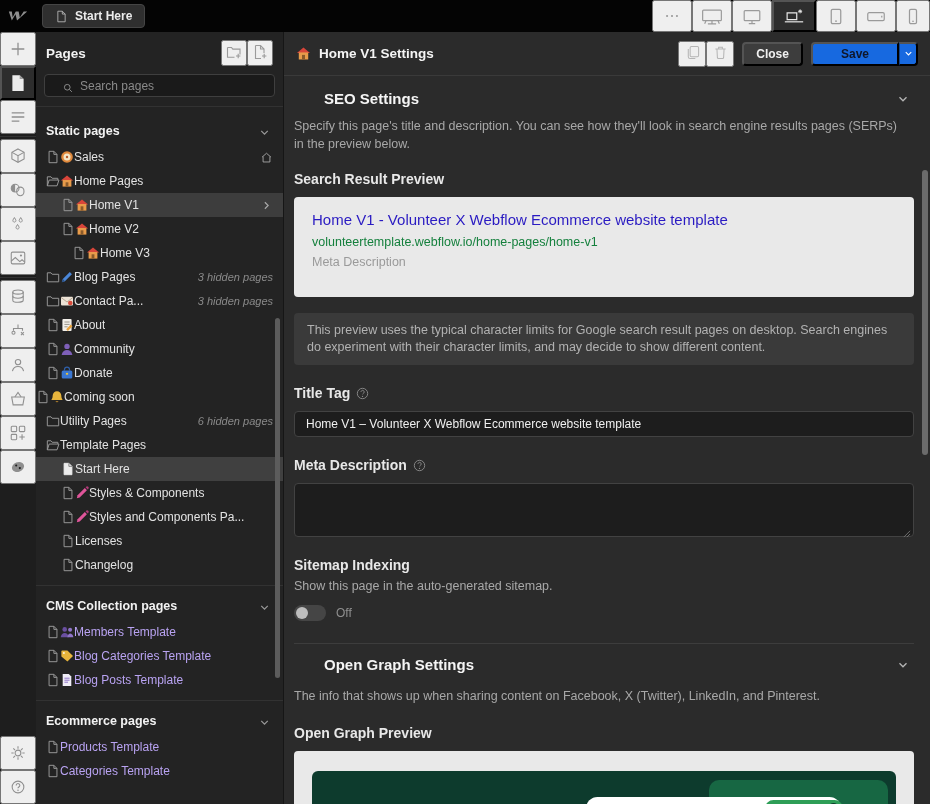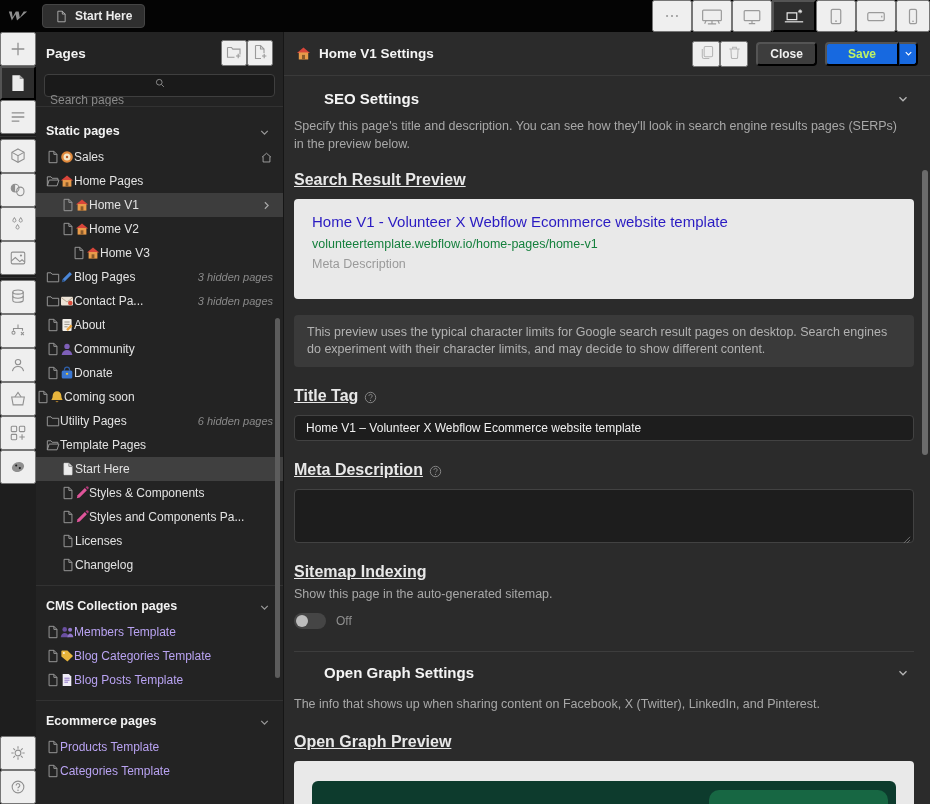--- a/index.html
+++ b/index.html
@@ -36,21 +36,21 @@
   
   .pages-panel { width:248px; background:#232323; border-right:1px solid #161616; display:flex;
     flex-direction:column; flex:none; position:relative; }
   .panel-head { height:42px; display:flex; align-items:center; padding:0 10px 0 10px; }
   .panel-head h2 { font-size:13.5px; font-weight:bold; color:#f2f2f2; }
   .panel-head .spacer { flex:1; }
   .head-btn { width:26px; height:26px; display:flex; align-items:center; justify-content:center; color:#9a9a9a; }
   .head-btn svg { width:16px; height:16px; }
   .search-wrap { padding:0 8px 9px 8px; }
   .search-box { height:23px; background:#1a1a1a; border:1px solid #3f3f3f; border-radius:4px;
-    display:flex; align-items:center; gap:6px; padding:0 5px;flex-direction:column; }
+    display:flex; align-items:center; gap:6px; padding:0 17px; }
   .search-box .ic { width:12px; height:12px; color:#8a8a8a; flex:none; }
   .search-box input { background:transparent; border:none; outline:none; color:#dcdcdc;
     font-size:12px; width:100%; font-family:"Liberation Sans",sans-serif; }
   .search-box input::placeholder { color:#8a8a8a; }
   .panel-topline { height:1px; background:#323232; }
   .pages-scroll { flex:1; overflow:hidden; padding-top:4px; position:relative; }
 
   .section-head { height:28px; display:flex; align-items:center; padding:0 12px 0 10px; margin-top:6px;gap:11px; }
   .section-head span.lbl { font-size:12.5px; font-weight:bold; color:#f2f2f2; }
   .section-head .ic { margin-left:auto; width:13px; height:13px; color:#9a9a9a; }
@@ -75,33 +75,33 @@
   .settings-head { height:44px; display:flex; align-items:center; padding:0 10px 0 12px;
     border-bottom:1px solid #3a3a3a; flex:none; }
   .settings-head .emoji { width:15px; height:15px; margin-right:8px; }
   .settings-head h1 { font-size:13.5px; font-weight:bold; color:#f5f5f5; }
   .settings-head .spacer { flex:1; }
   .sh-btn { width:28px; height:26px; display:flex; align-items:center; justify-content:center; color:#b5b5b5; }
   .sh-btn svg { width:15px; height:15px; }
   .btn-close { height:24px; padding:0 12px; background:#3d3d3d; border-radius:4px; color:#f0f0f0;
     font-size:12px; font-weight:bold; display:flex; align-items:center; margin-left:8px; }
   .btn-save-group { display:flex; margin-left:8px; margin-right:2px; }
-  .btn-save { height:24px; padding:0 21px; background:#1769e0; border-radius:4px 0 0 4px; color:#bef264;
+  .btn-save { height:24px; padding:0 28px; background:#1769e0; border-radius:4px 0 0 4px; color:#0f172a;
     font-size:12px; font-weight:bold; display:flex; align-items:center; }
   .btn-save-caret { height:24px; width:19px; background:#1769e0; border-left:1px solid rgba(0,0,0,.35);
     border-radius:0 4px 4px 0; display:flex; align-items:center; justify-content:center; color:#fff; }
   .btn-save-caret svg { width:11px; height:11px; }
 
   .settings-body { flex:1; overflow:hidden; padding:12px 16px 0 10px; position:relative; }
   .sec-head { display:flex; align-items:center; margin-top:2px;margin-left:30px; }
   .sec-head h3 { font-size:15px; font-weight:bold; color:#f5f5f5; }
   .sec-head .ic { margin-left:auto; width:14px; height:14px; color:#b5b5b5; margin-right:4px; }
   .sec-desc { margin-top:10px; font-size:12.5px; line-height:18px; color:#a8a8a8; max-width:610px; }
   .fld-label { margin-top:20px; display:flex; align-items:center; gap:6px; }
-  .fld-label span { font-size:16px; font-weight:bold; color:#e8e8e8;text-decoration:underline; }
+  .fld-label span { font-size:14px; font-weight:bold; color:#e8e8e8; }
   .fld-label .q { width:13px; height:13px; }
 
   .serp-card { margin-top:10px; background:#e9e9e9; border-radius:4px; height:100px; padding:14px 18px; }
   .serp-title { font-size:15px; color:#2a1bc2; }
   .serp-url { margin-top:7px; font-size:12.5px; color:#15803d; }
   .serp-meta { margin-top:6px; font-size:12.5px; color:#9a9a9a; }
 
   .note-box { margin-top:16px; background:#3a3a3a; border-radius:4px; padding:9px 13px;
     font-size:12.5px; line-height:17px; color:#b2b2b2; }
 

